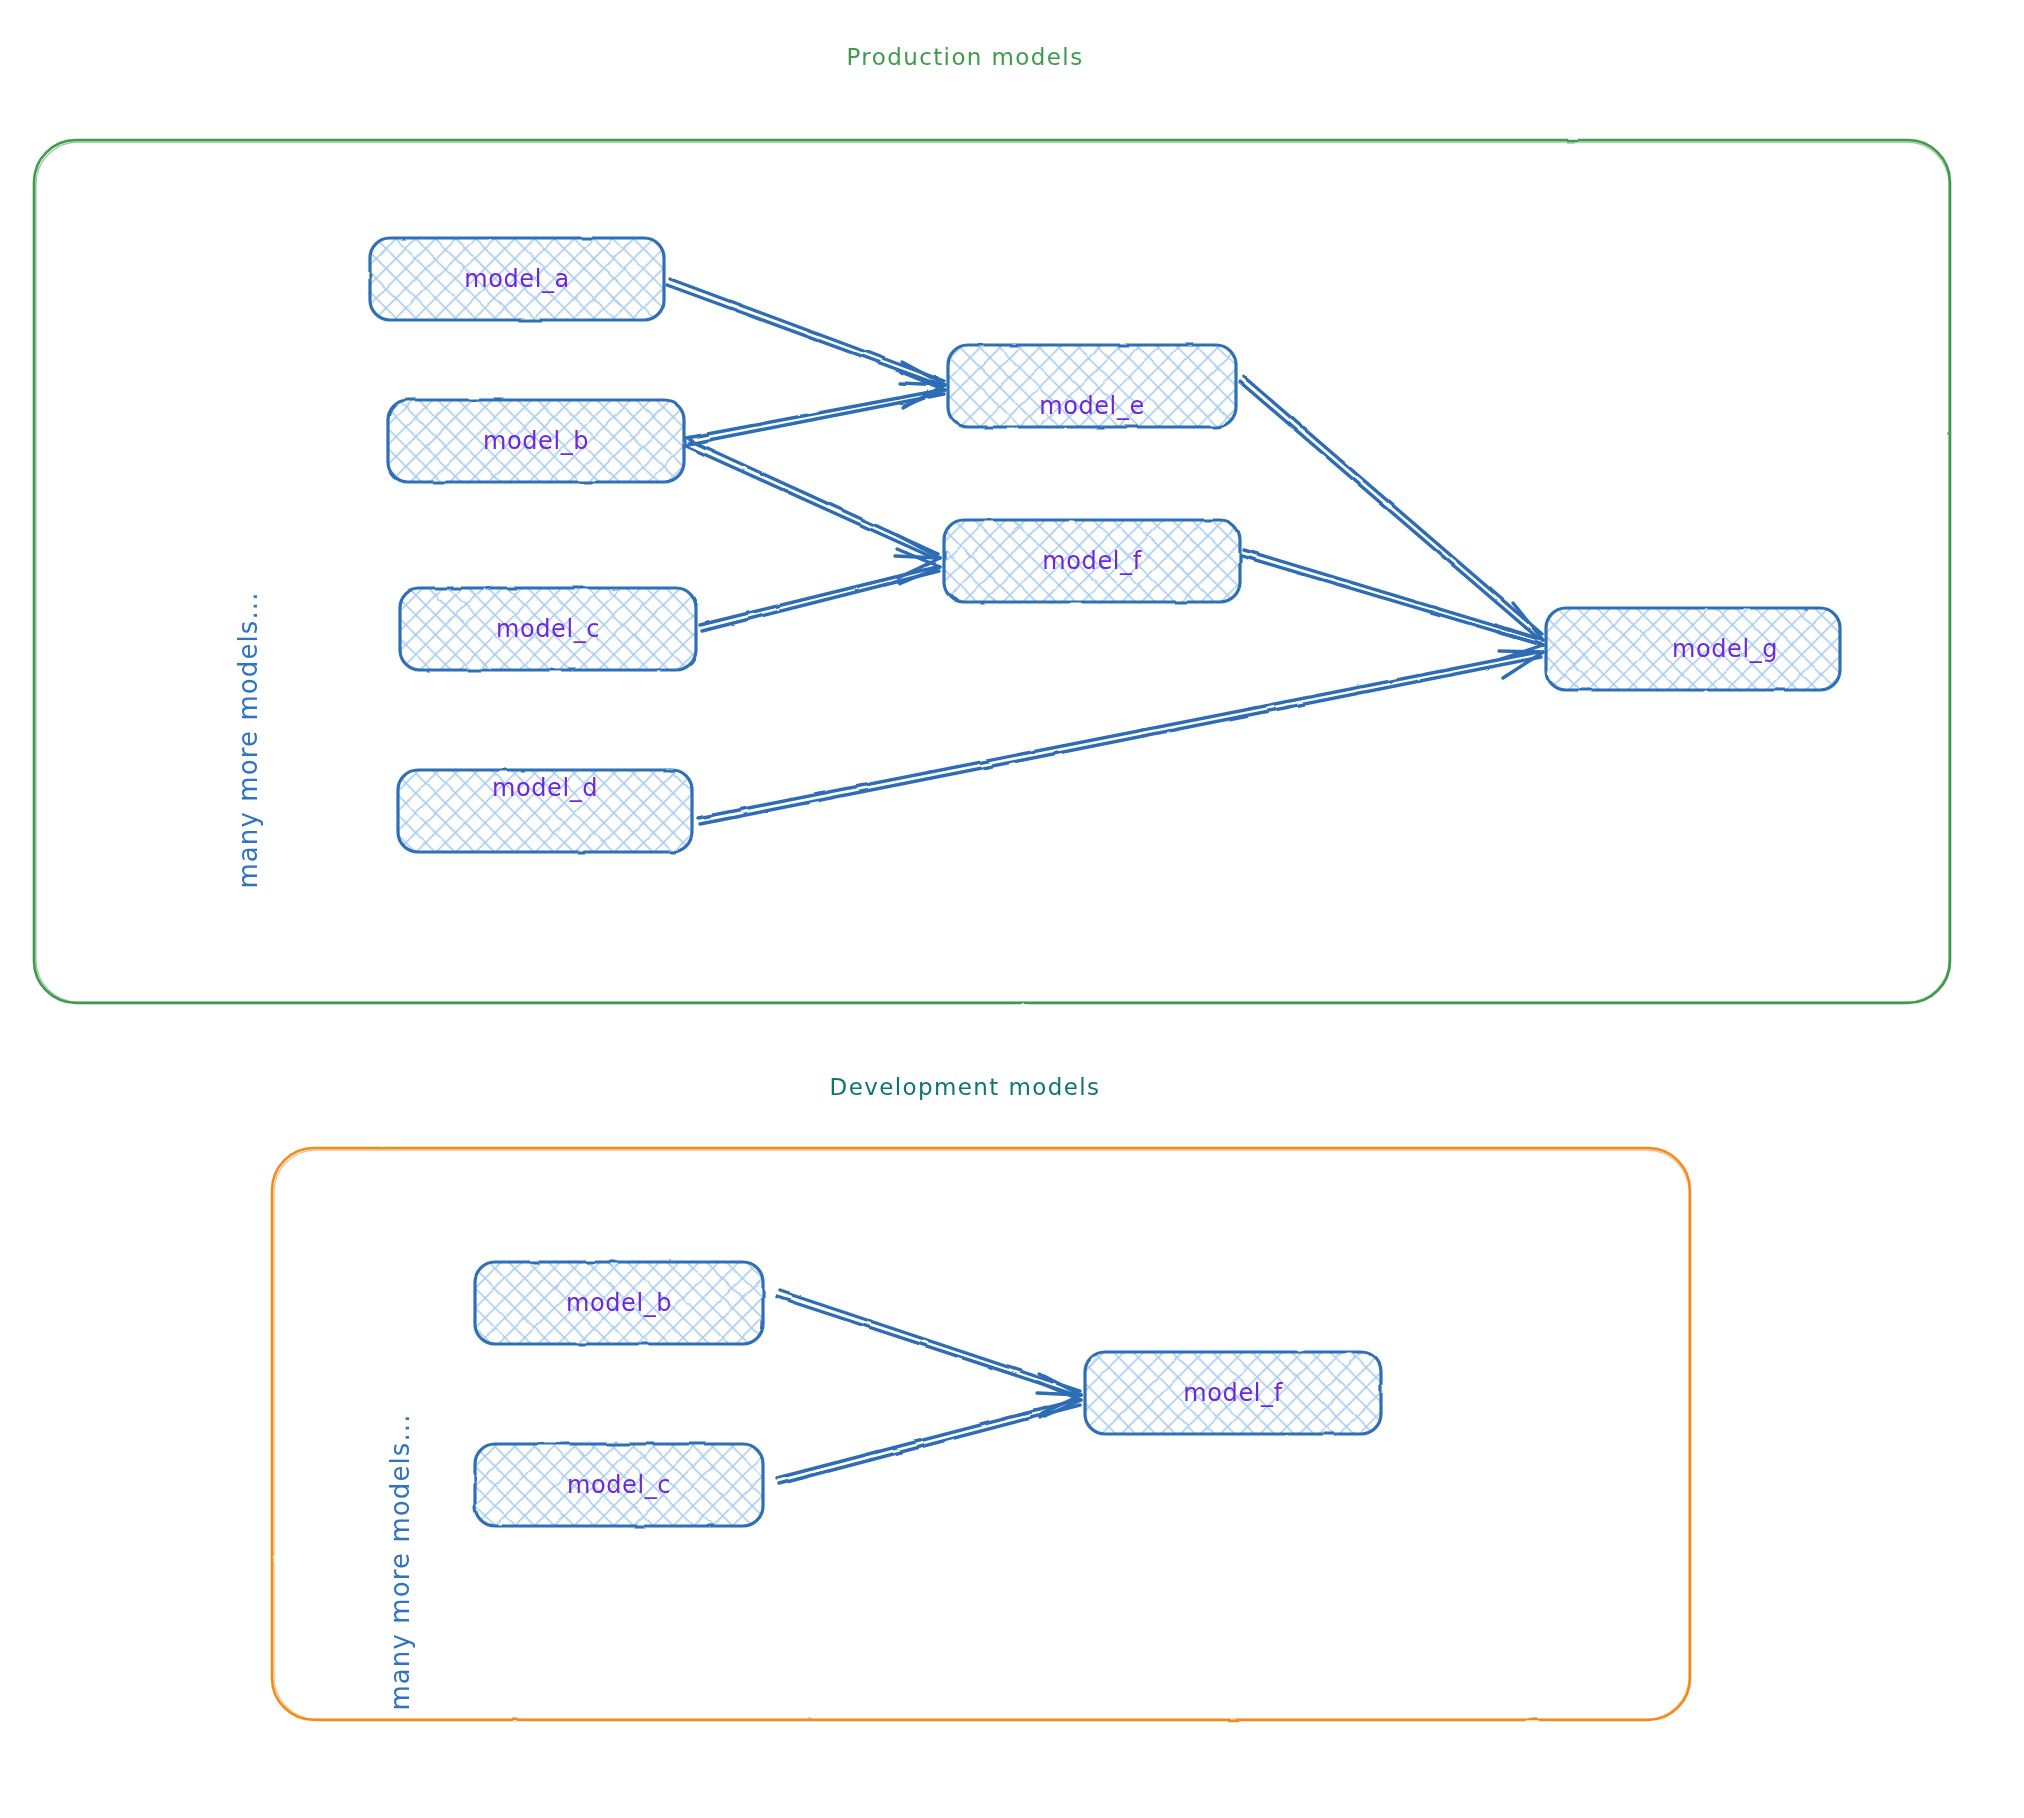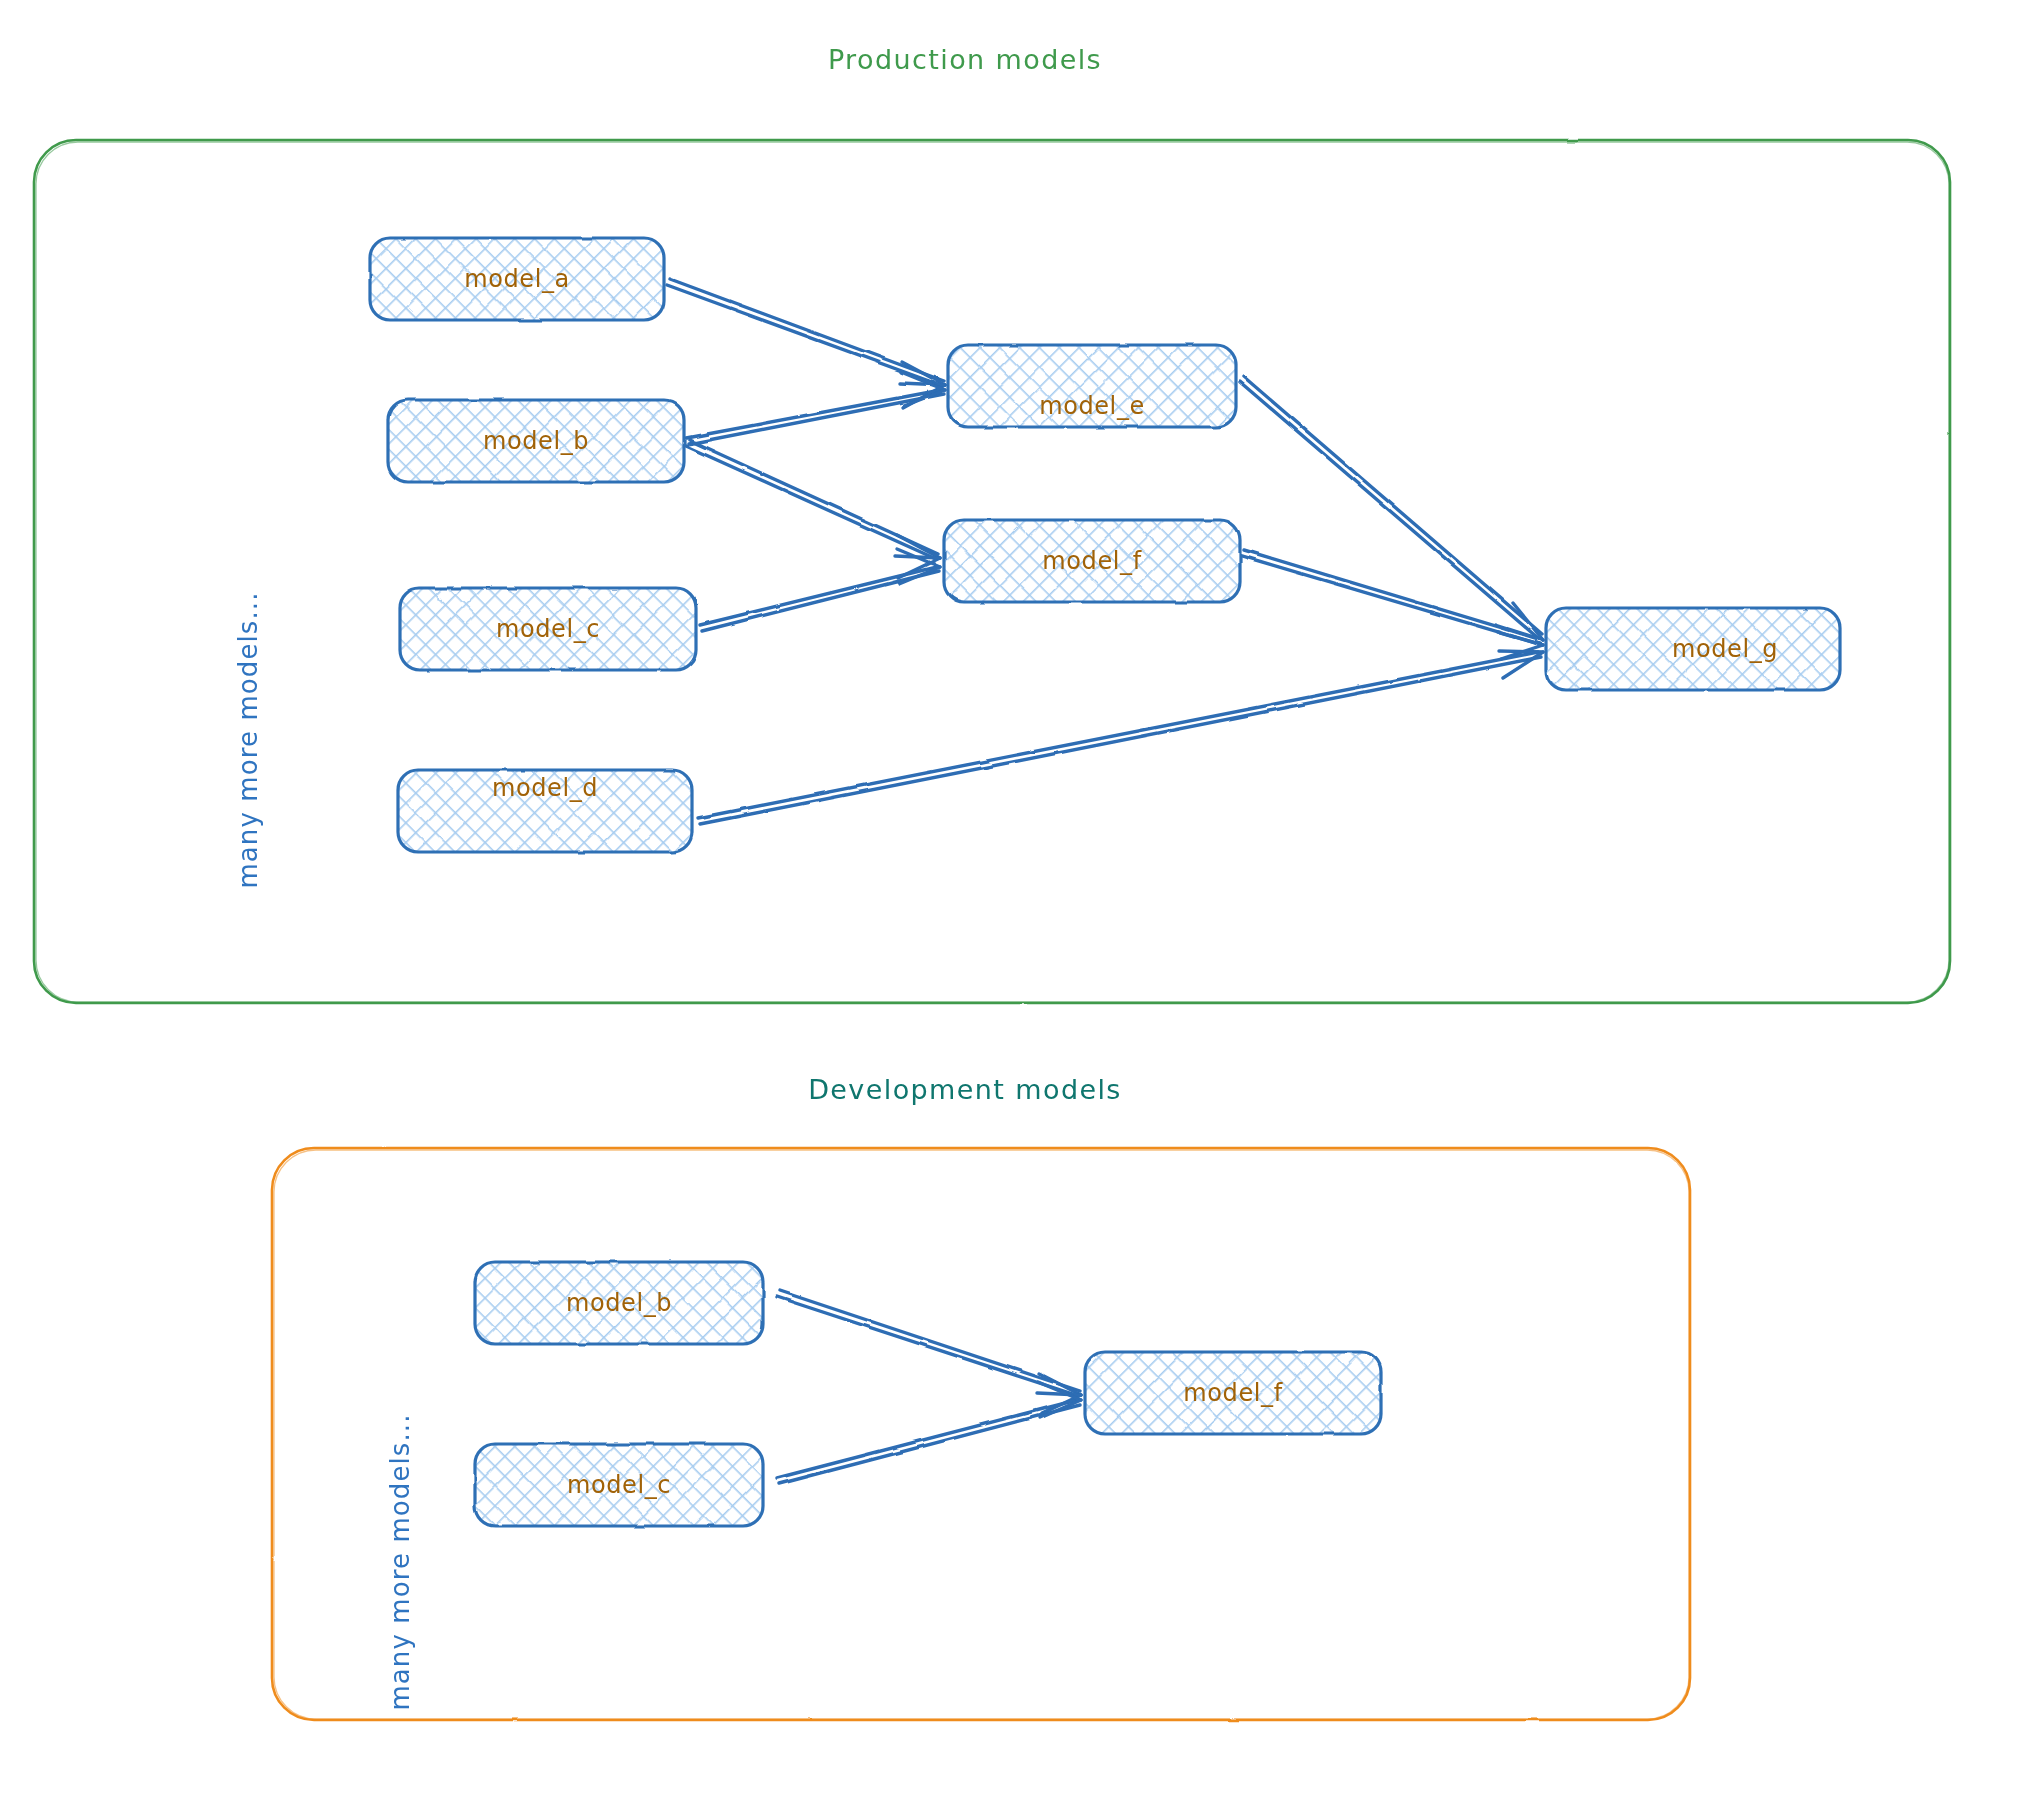--- a/index.html
+++ b/index.html
@@ -22,33 +22,33 @@
   svg.layer {
     position: absolute;
     top: 0;
     left: 0;
     width: 2024px;
     height: 1818px;
   }
   .group-title {
     position: absolute;
     font-family: "DejaVu Sans", sans-serif;
-    font-size: 27px;
+    font-size: 23px;
     letter-spacing: 1.4px;
     white-space: nowrap;
     transform: translateX(-50%);
   }
   .group-title.prod { color: #3f9a4c; }
   .group-title.dev  { color: #0f766e; }
 
   .node-label {
     position: absolute;
     font-family: "DejaVu Sans", sans-serif;
     font-size: 24px;
-    color: #a16207;
+    color: #6d28d9;
     letter-spacing: 0.6px;
     white-space: nowrap;
     transform: translate(-50%, -50%);
     pointer-events: none;
   }
   .side-label {
     position: absolute;
     font-family: "DejaVu Sans", sans-serif;
     font-size: 26px;
     color: #2f74c0;

